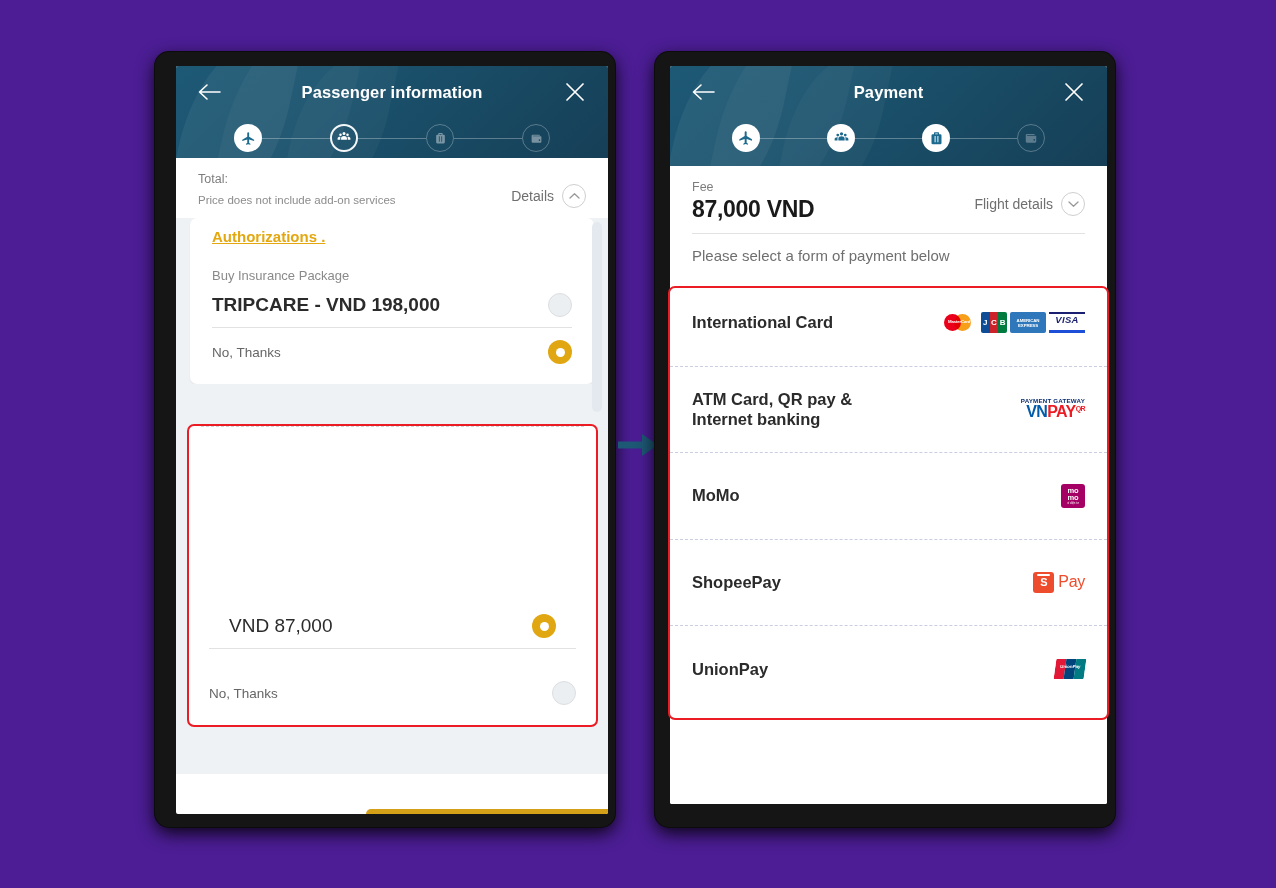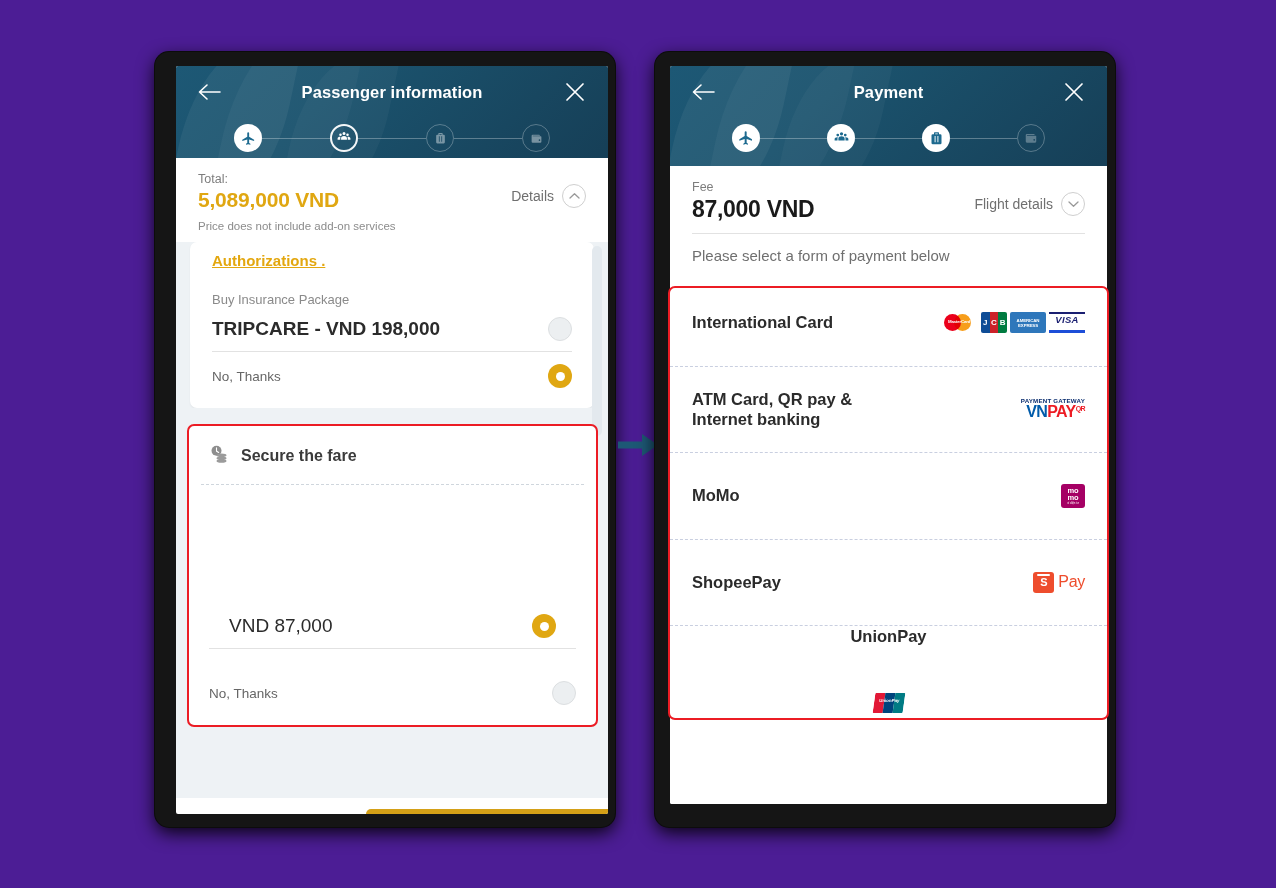--- a/index.html
+++ b/index.html
@@ -165,21 +165,21 @@
     font-family: "Liberation Sans", sans-serif;
   }
 
   
   .pay-list { background:#fff; }
   .pay-row {
     display:flex; align-items:center; justify-content:space-between;
     padding: 0 22px; height: 86.5px; cursor:pointer;
     border-bottom: 1px dashed #c9cfe0;
   }
-  .pay-row:last-child { border-bottom: none; flex-direction: column; }
+  .pay-row:last-child { border-bottom: none; }
   .pay-name { font-size: 16.5px; font-weight:bold; color:#2b2b2b; line-height:1.25; }
   .logo-wrap { display:flex; align-items:center; gap:3px; flex:0 0 auto; }
 
   
   .mc { position:relative; width:34px; height:21px; }
   .mc .c { position:absolute; top:2px; width:17px; height:17px; border-radius:50%; }
   .mc .cl { left:0; background:#eb001b; }
   .mc .cr { left:10px; background:#f79e1b; mix-blend-mode:multiply; }
   .mc .t { position:absolute; left:4px; top:7px; font-size:4.4px; color:#fff; font-weight:bold; z-index:3; letter-spacing:-.2px;}
   .jcb { display:flex; width:26px; height:21px; border-radius:2px; overflow:hidden; }
@@ -261,21 +261,20 @@
           <svg width="13" height="13" viewBox="0 0 24 24">
               <path fill="rgba(255,255,255,.42)" d="M3 7a2 2 0 0 1 2-2h12l2 2H5v1h15a1 1 0 0 1 1 1v9a2 2 0 0 1-2 2H5a2 2 0 0 1-2-2V7zm14.5 6.5a1.5 1.5 0 1 0 0 3 1.5 1.5 0 0 0 0-3z"></path>
             </svg>
         </div>
       </div>
     </div>
 
     <div class="fare">
       <div>
         <div class="fare-label">Total:</div>
-        <div class="fare-amount-left">5,089,000 VND</div>
         <div class="fare-note">Price does not include add-on services</div>
       </div>
       <div class="fare-right">
         <span class="fare-right-label">Details</span>
         <span class="chev">
           <svg width="11" height="8" viewBox="0 0 11 8">
               <path d="M1 6 L5.5 1.8 L10 6" fill="none" stroke="#9a9a9a" stroke-width="1.3" stroke-linecap="round" stroke-linejoin="round"></path>
             </svg>
         </span>
       </div>
@@ -297,32 +296,20 @@
         </div>
       </div>
 
       <div class="bottom-blank-left"></div>
     </div>
 
     <button class="purchase">Purchase</button>
   </div>
 
   <div class="secure-card">
-    <div class="secure-head">
-      <span>
-        <svg width="20" height="20" viewBox="0 0 24 24">
-          <circle cx="9" cy="8" r="6" fill="#8e8e8e"></circle>
-          <path d="M9 4.5v4l2.6 1.6" stroke="#fff" stroke-width="1.3" fill="none" stroke-linecap="round"></path>
-          <ellipse cx="15" cy="13.5" rx="6" ry="2.1" fill="#9b9b9b"></ellipse>
-          <ellipse cx="15" cy="17" rx="6" ry="2.1" fill="#9b9b9b"></ellipse>
-          <ellipse cx="15" cy="20.3" rx="6" ry="2.1" fill="#9b9b9b"></ellipse>
-        </svg>
-      </span>
-      <span class="secure-head-text">Secure the fare</span>
-    </div>
     <div class="dashed"></div>
     <div class="price-row">
       <span class="opt-title">VND 87,000</span>
       <span class="radio on"></span>
     </div>
     <div class="price-row2">
       <span class="opt-title sm">No, Thanks</span>
       <span class="radio"></span>
     </div>
   </div>

